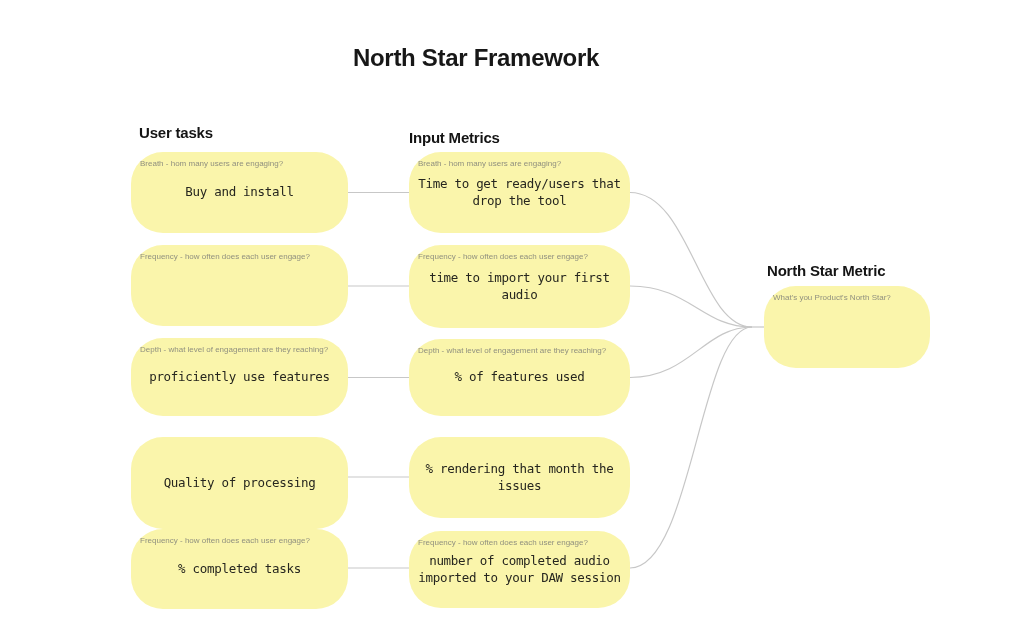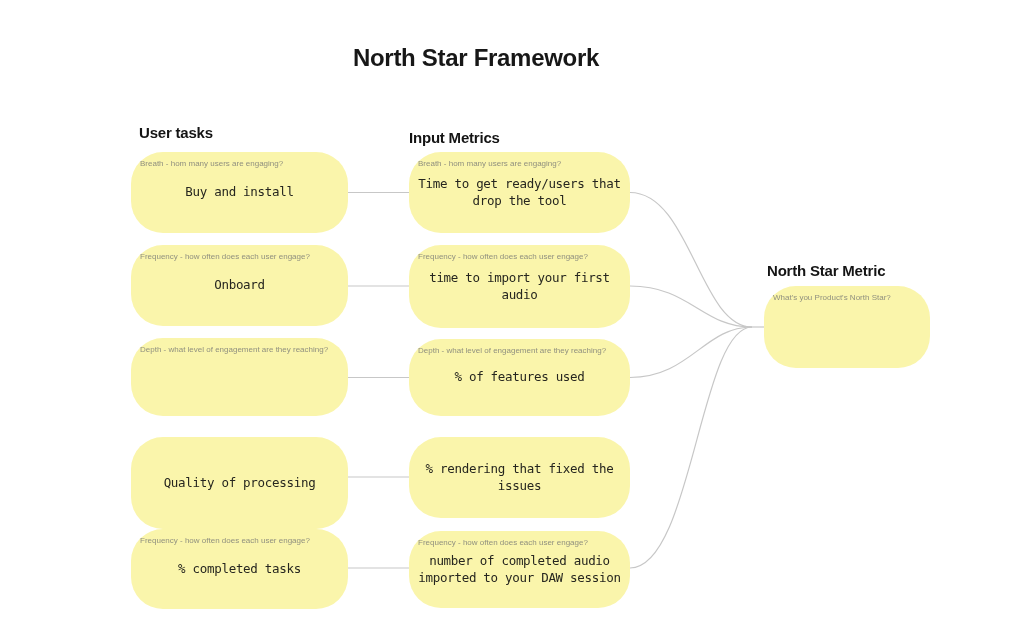--- a/index.html
+++ b/index.html
@@ -58,24 +58,24 @@
 <div class="col-header" style="left:139px; top:124px;">User tasks</div>
 <div class="col-header" style="left:409px; top:129px;">Input Metrics</div>
 <div class="col-header" style="left:767px; top:262px;">North Star Metric</div>
 
 <div class="sticky" style="left:131px; top:152px; width:217px; height:81px">
   <div class="note-label">Breath - hom many users are engaging?</div>
   <div class="note-text">Buy and install</div>
 </div>
 <div class="sticky" style="left:131px; top:245px; width:217px; height:81px">
   <div class="note-label">Frequency - how often does each user engage?</div>
-  <div class="note-text">Onboard</div>
 </div>
 <div class="sticky" style="left:131px; top:338px; width:217px; height:78px">
   <div class="note-label">Depth - what level of engagement are they reaching?</div>
+  <div class="note-text">proficiently use features</div>
 </div>
 <div class="sticky" style="left:131px; top:437px; width:217px; height:92px">
   <div class="note-label"></div>
   <div class="note-text">Quality of processing</div>
 </div>
 <div class="sticky" style="left:131px; top:529px; width:217px; height:80px">
   <div class="note-label">Frequency - how often does each user engage?</div>
   <div class="note-text">% completed tasks</div>
 </div>
 
@@ -88,21 +88,21 @@
   <div class="note-label">Frequency - how often does each user engage?</div>
   <div class="note-text">time to import your first
 audio</div>
 </div>
 <div class="sticky" style="left:409px; top:339px; width:221px; height:77px">
   <div class="note-label">Depth - what level of engagement are they reaching?</div>
   <div class="note-text">% of features used</div>
 </div>
 <div class="sticky" style="left:409px; top:437px; width:221px; height:81px">
   <div class="note-label"></div>
-  <div class="note-text">% rendering that fixed the
+  <div class="note-text">% rendering that month the
 issues</div>
 </div>
 <div class="sticky" style="left:409px; top:531px; width:221px; height:77px">
   <div class="note-label">Frequency - how often does each user engage?</div>
   <div class="note-text">number of completed audio
 imported to your DAW session</div>
 </div>
 
 <div class="sticky" style="left:764px; top:286px; width:166px; height:82px">
   <div class="note-label">What's you Product's North Star?</div>

